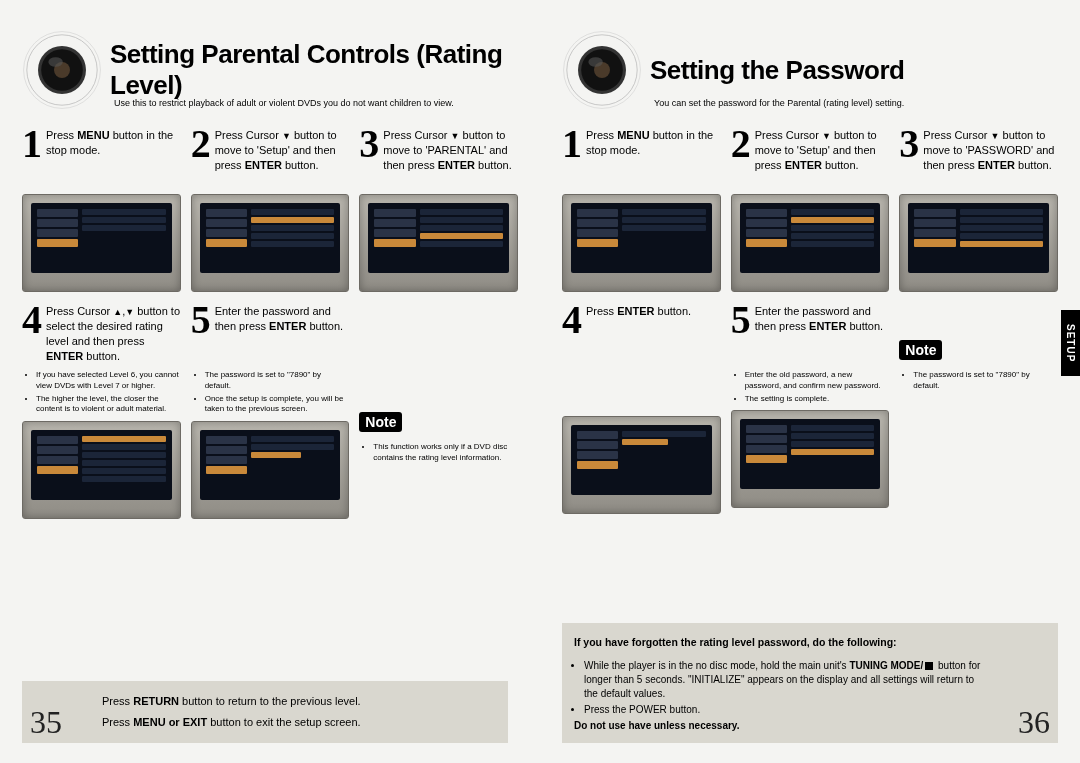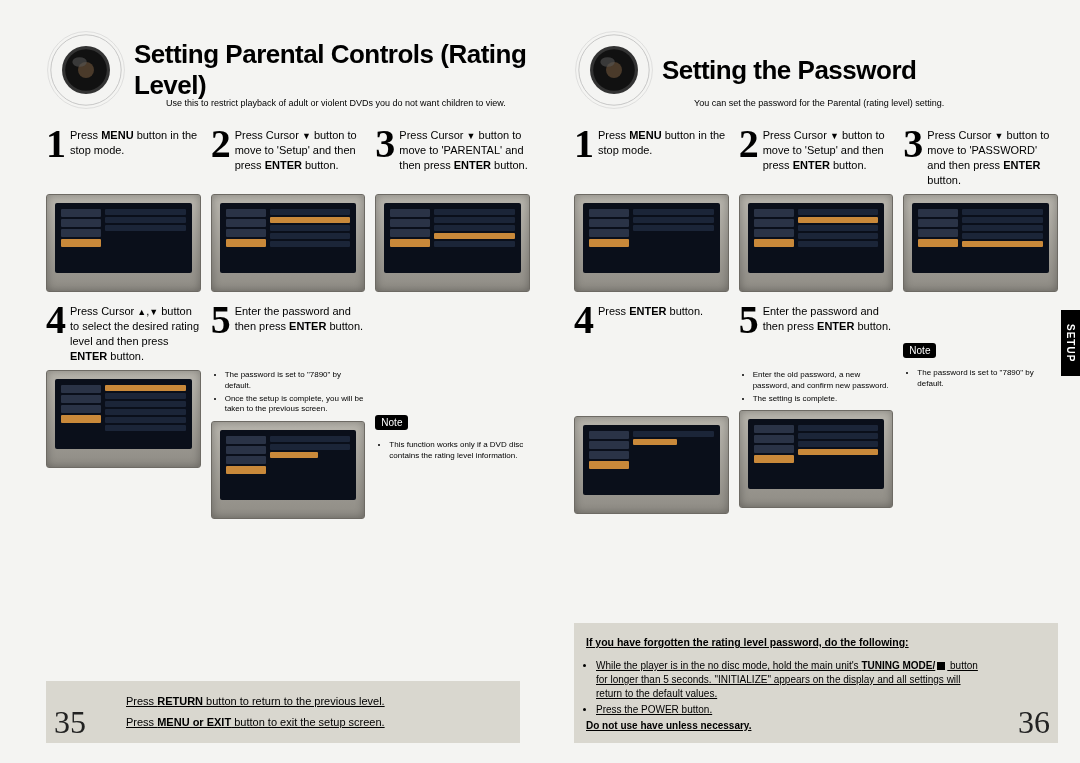--- a/index.html
+++ b/index.html
@@ -10,21 +10,20 @@
     height: 763px;
     overflow: hidden;
     position: relative;
     color: #000;
   }
   .spread {
     display: flex;
     width: 100%;
     height: 100%;
     background: #f4f4f2;
-    padding-left: 24px;
   }
   .page {
     width: 50%;
     height: 100%;
     position: relative;
     padding: 30px 22px 20px 22px;
   }
   .page-left { border-right: 0; }
   .page-right { }
   .heading-row {
@@ -40,21 +39,21 @@
     flex-shrink: 0;
   }
   .speaker-icon svg { width: 100%; height: 100%; }
   h1.title {
     font-size: 26px;
     font-weight: bold;
     letter-spacing: -0.5px;
   }
   .subtitle {
     font-size: 9px;
-    margin-left: 120px;
+    margin-left: 92px;
     margin-top: -14px;
     margin-bottom: 18px;
   }
   .steps {
     display: grid;
     grid-template-columns: repeat(3, 1fr);
     gap: 10px 10px;
     margin-top: 14px;
   }
   .step {
@@ -125,35 +124,34 @@
     font-size: 8px;
     line-height: 1.35;
     margin-top: 6px;
     padding-left: 8px;
   }
   .bullets li { list-style: disc; margin-left: 6px; margin-bottom: 2px; }
   .note-badge {
     display: inline-block;
     background: #000;
     color: #fff;
-    font-size: 10px;
-    font-weight: normal;
+    font-size: 14px;
+    font-weight: bold;
     padding: 2px 6px;
     border-radius: 3px;
     margin-bottom: 4px;
   }
   .footer-box {
     background: #d9d7cf;
     padding: 10px 12px;
     font-size: 11px;
     line-height: 1.9;
     position: absolute;
     left: 22px;
     bottom: 20px;
-    text-decoration: underline;
   }
   .footer-box.left { right: 32px; padding-left: 80px; margin-top: 30px; }
   .footer-box.right { right: 22px; padding-right: 70px; }
   .footer-box .tiny { font-size: 10px; line-height: 1.4; }
   .page-num {
     position: absolute;
     bottom: 22px;
     font-size: 32px;
     font-family: Liberation Serif, serif;
     color: #222;
@@ -275,20 +273,24 @@
               </div>
             </div>
         </div>
       </div>
 
       <div class="step">
         <div class="step-head">
           <div class="step-num">4</div>
           <div class="step-text">Press Cursor <span class="arrow">▲</span>,<span class="arrow">▼</span> button to select the desired rating level and then press <b>ENTER</b> button.</div>
         </div>
+        <ul class="bullets">
+          <li>If you have selected Level 6, you cannot view DVDs with Level 7 or higher.</li>
+          <li>The higher the level, the closer the content is to violent or adult material.</li>
+        </ul>
         <div class="tv-shot">
           <div class="tv-inner">
               <div class="tv-sidebar">
                 <div class="row"></div>
                 <div class="row"></div>
                 <div class="row"></div>
                 <div class="row sel"></div>
               </div>
               <div class="tv-main">
                 <div class="line hl"></div>

